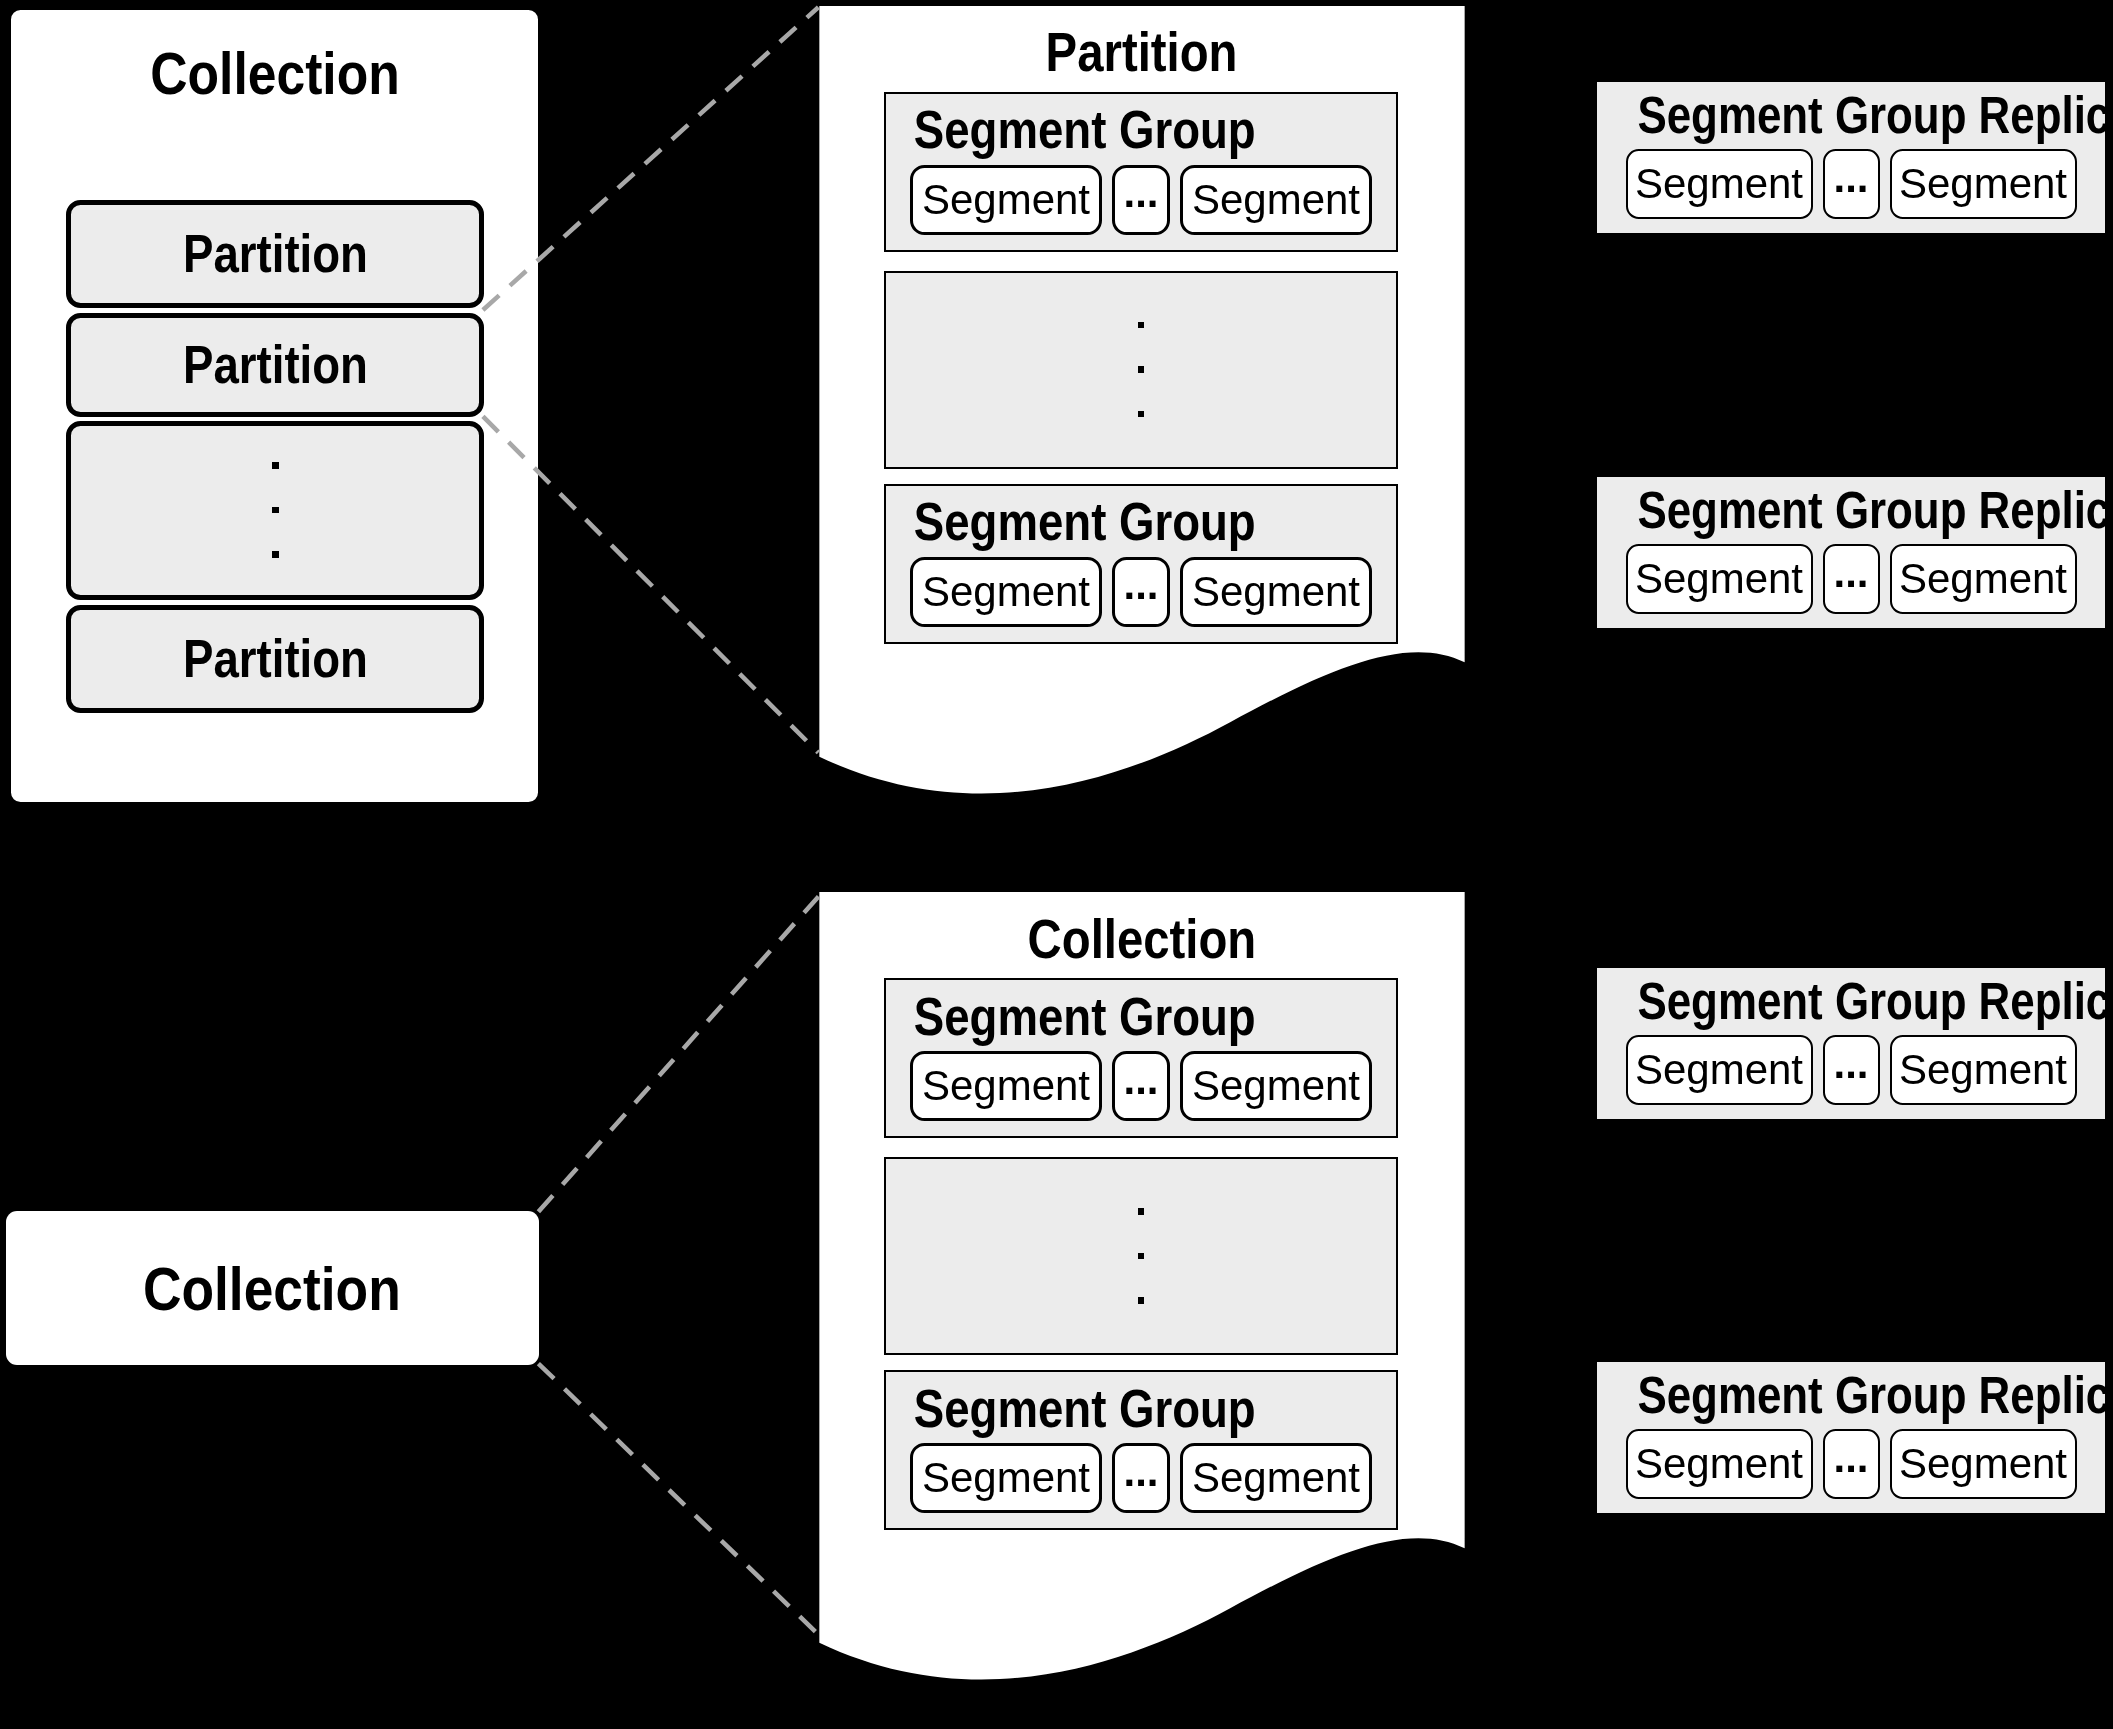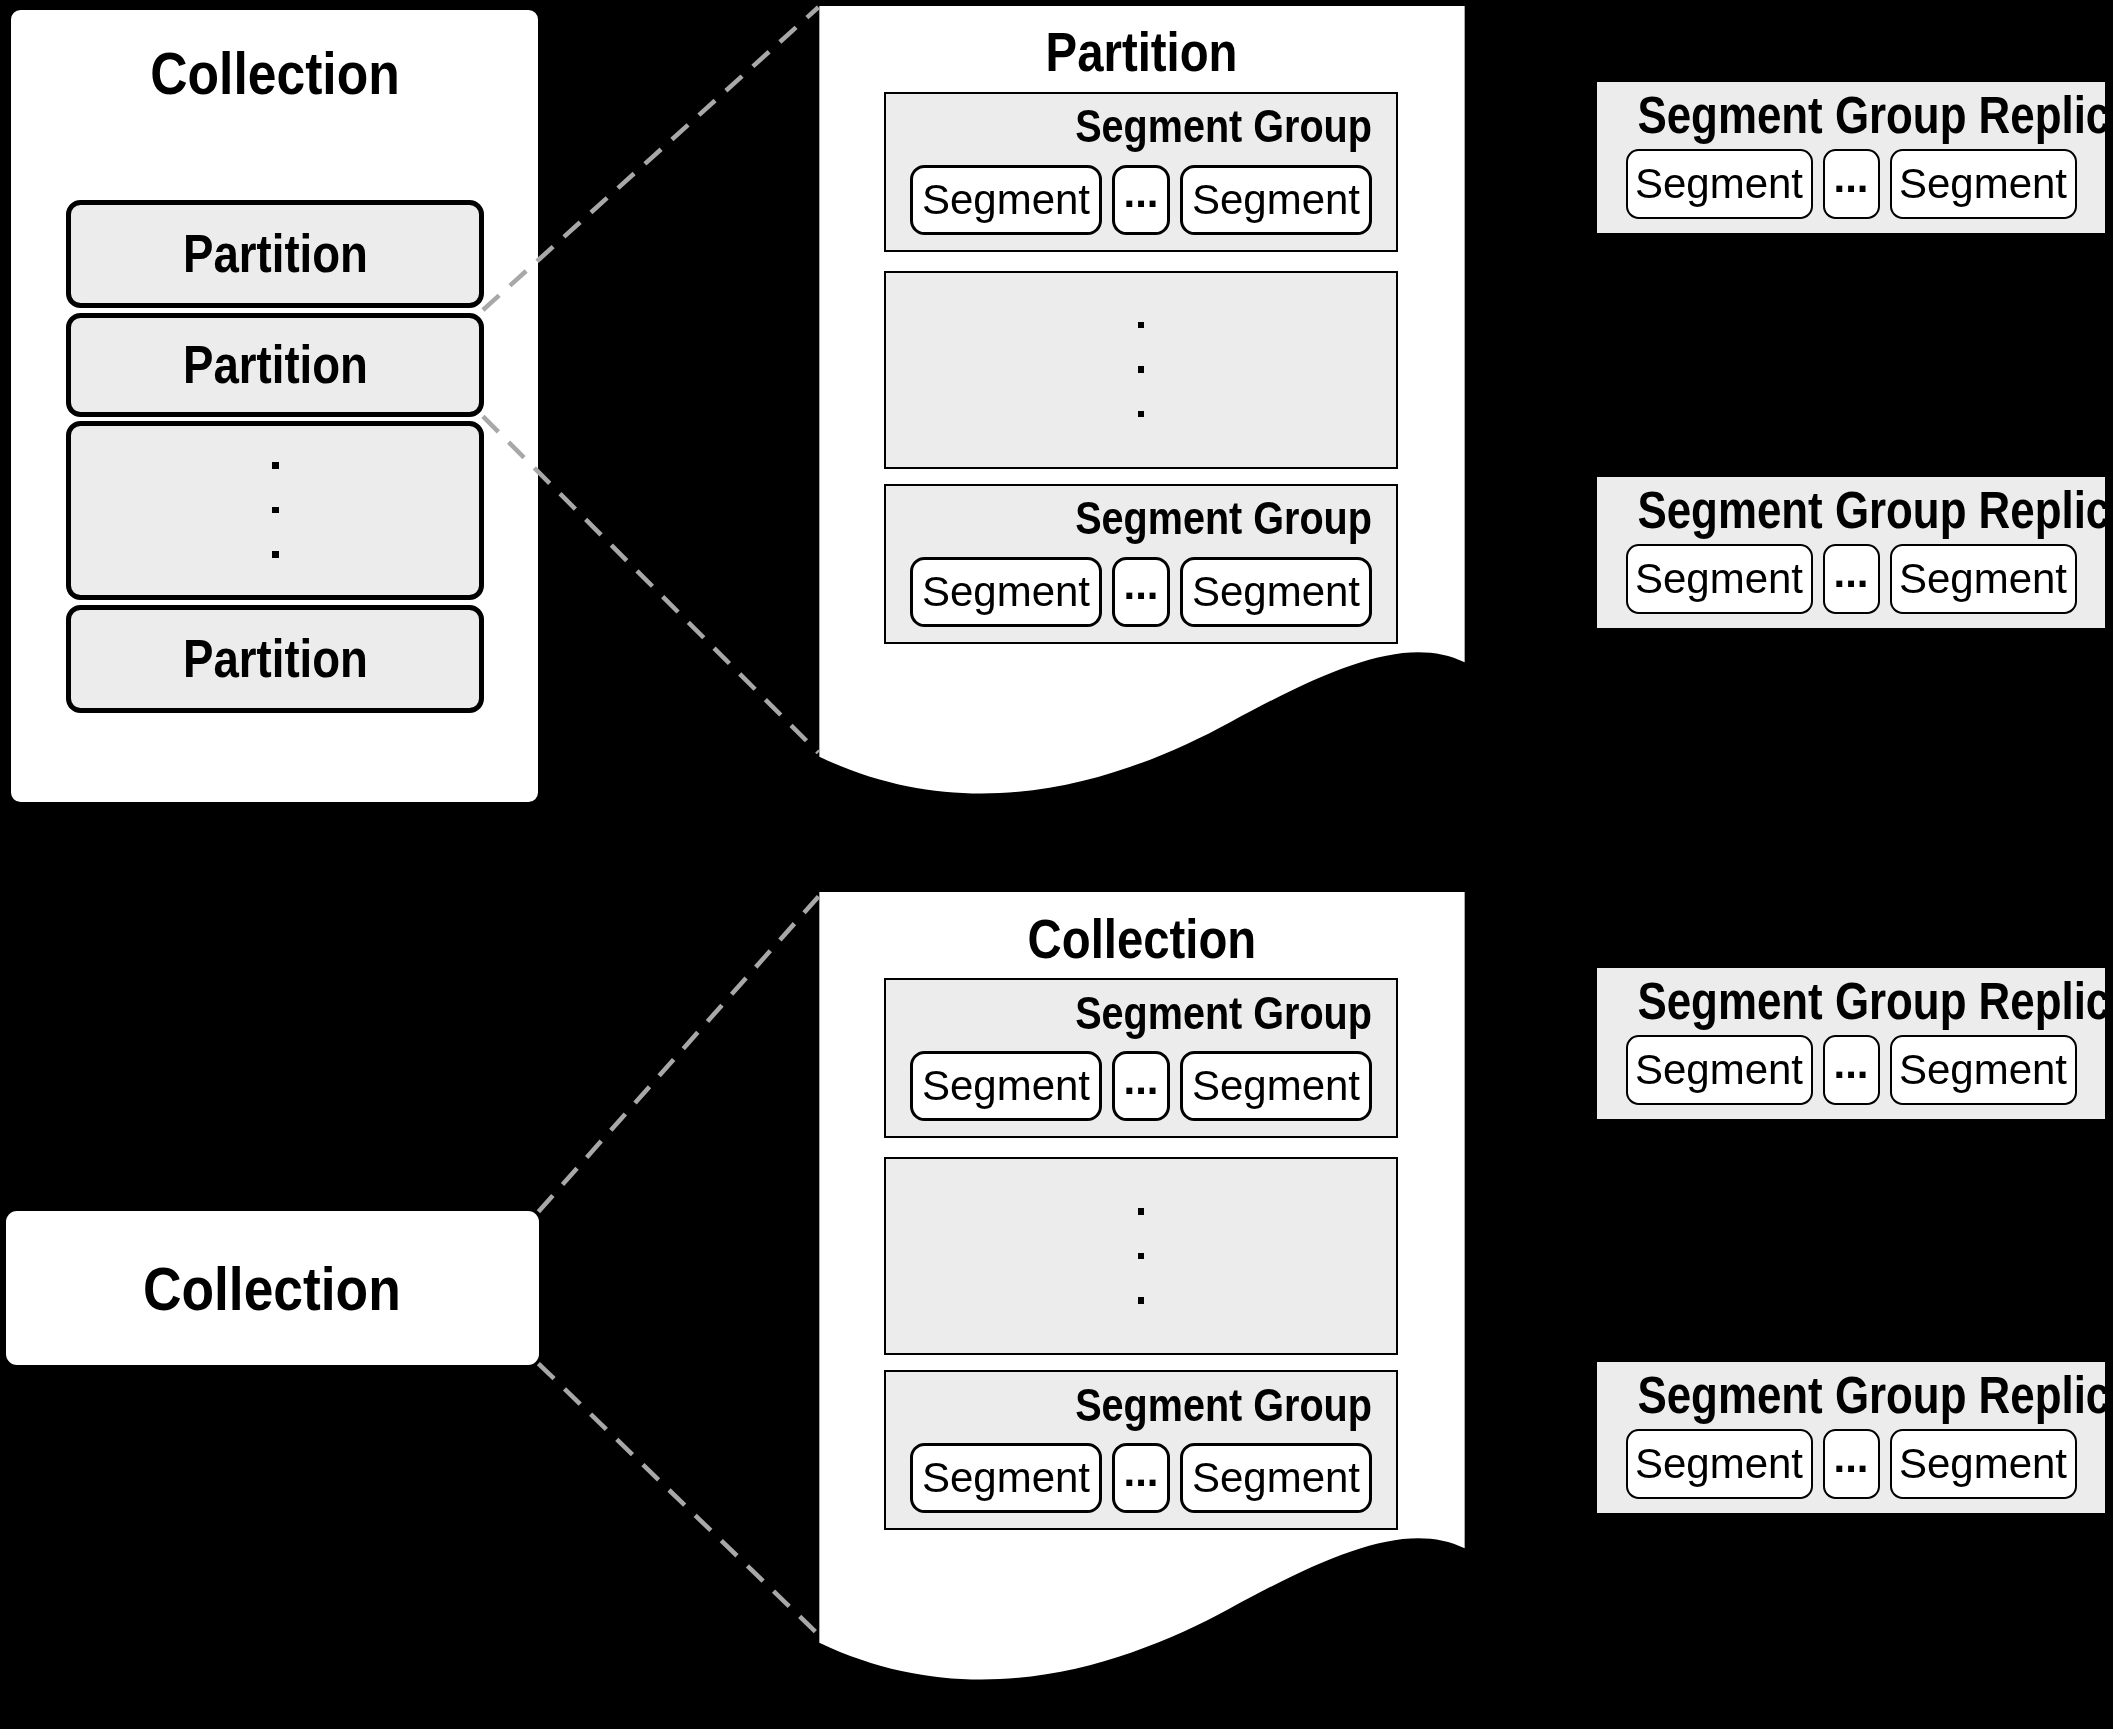--- a/index.html
+++ b/index.html
@@ -63,22 +63,22 @@
     position: absolute; top: 14.5px; left: 0; width: 100%;
     text-align: center; font-size: 55px; font-weight: bold;
   }
   .sg {
     position: absolute; left: 65px; width: 514px; height: 160px;
     background: #ececec;
     border: 2.7px solid #000;
     box-sizing: border-box;
   }
   .sg-title {
-    margin-top: 5.5px; text-align: right;
-    font-size: 46px; font-weight: bold;
+    margin-top: 5.5px; text-align: left;
+    font-size: 53px; font-weight: bold;
   }
   .seg-row {
     position: absolute; left: 0; top: 71px; width: 100%;
     display: flex; align-items: center; justify-content: center;
     gap: 10px;
   }
   .seg-box {
     width: 192px; height: 70px;
     background: #fff;
     border: 3.6px solid #000;

